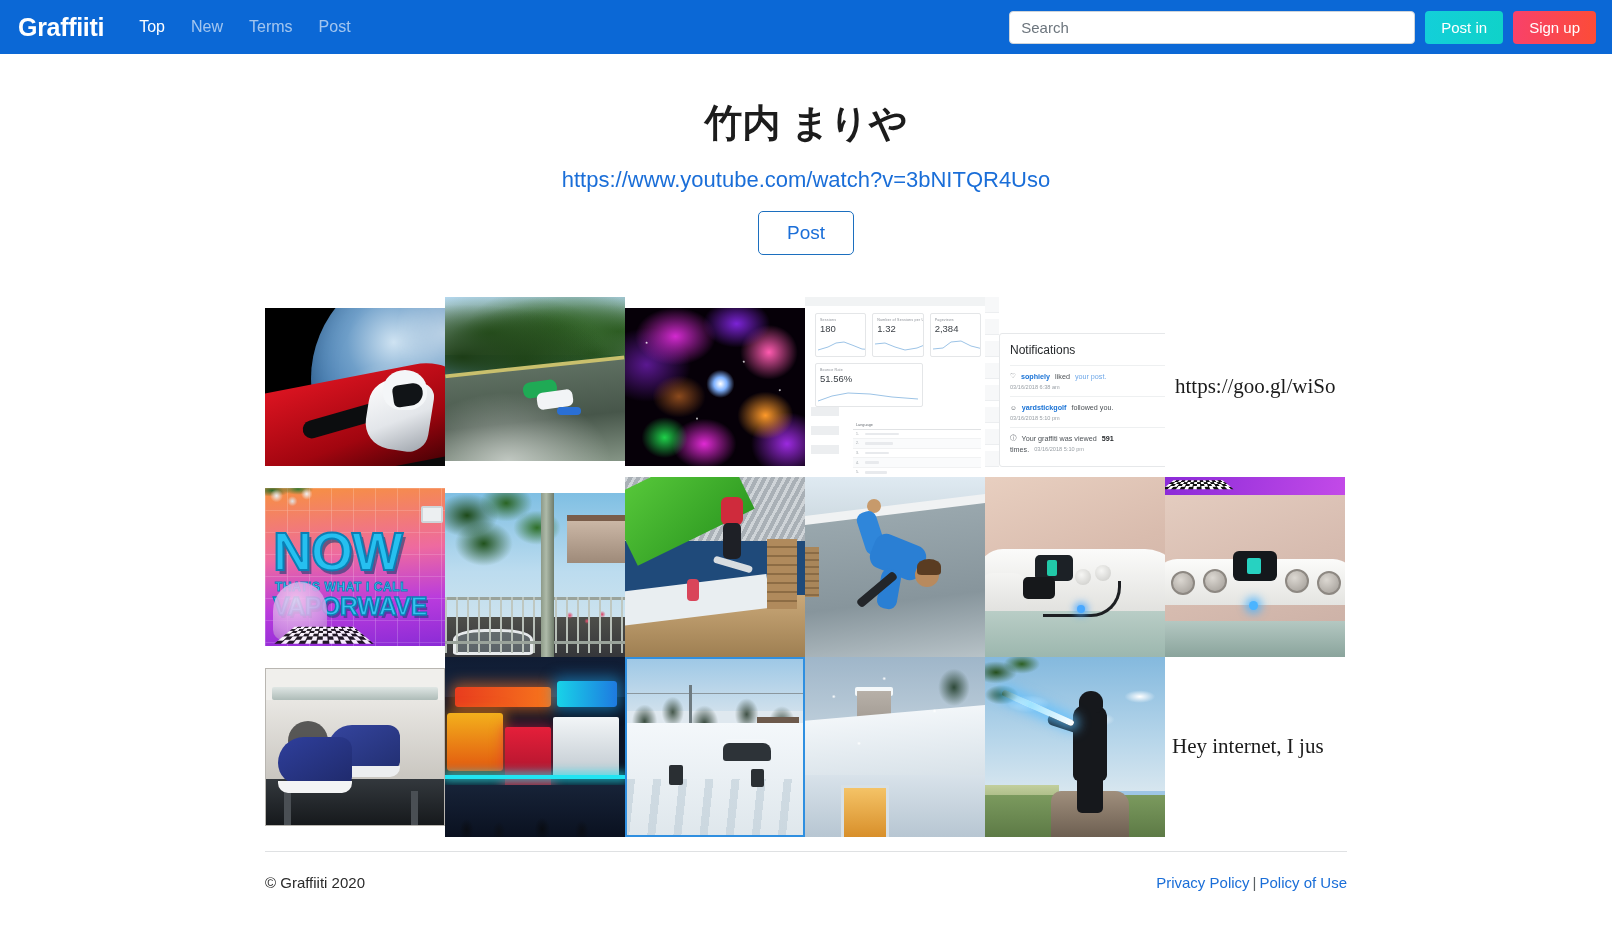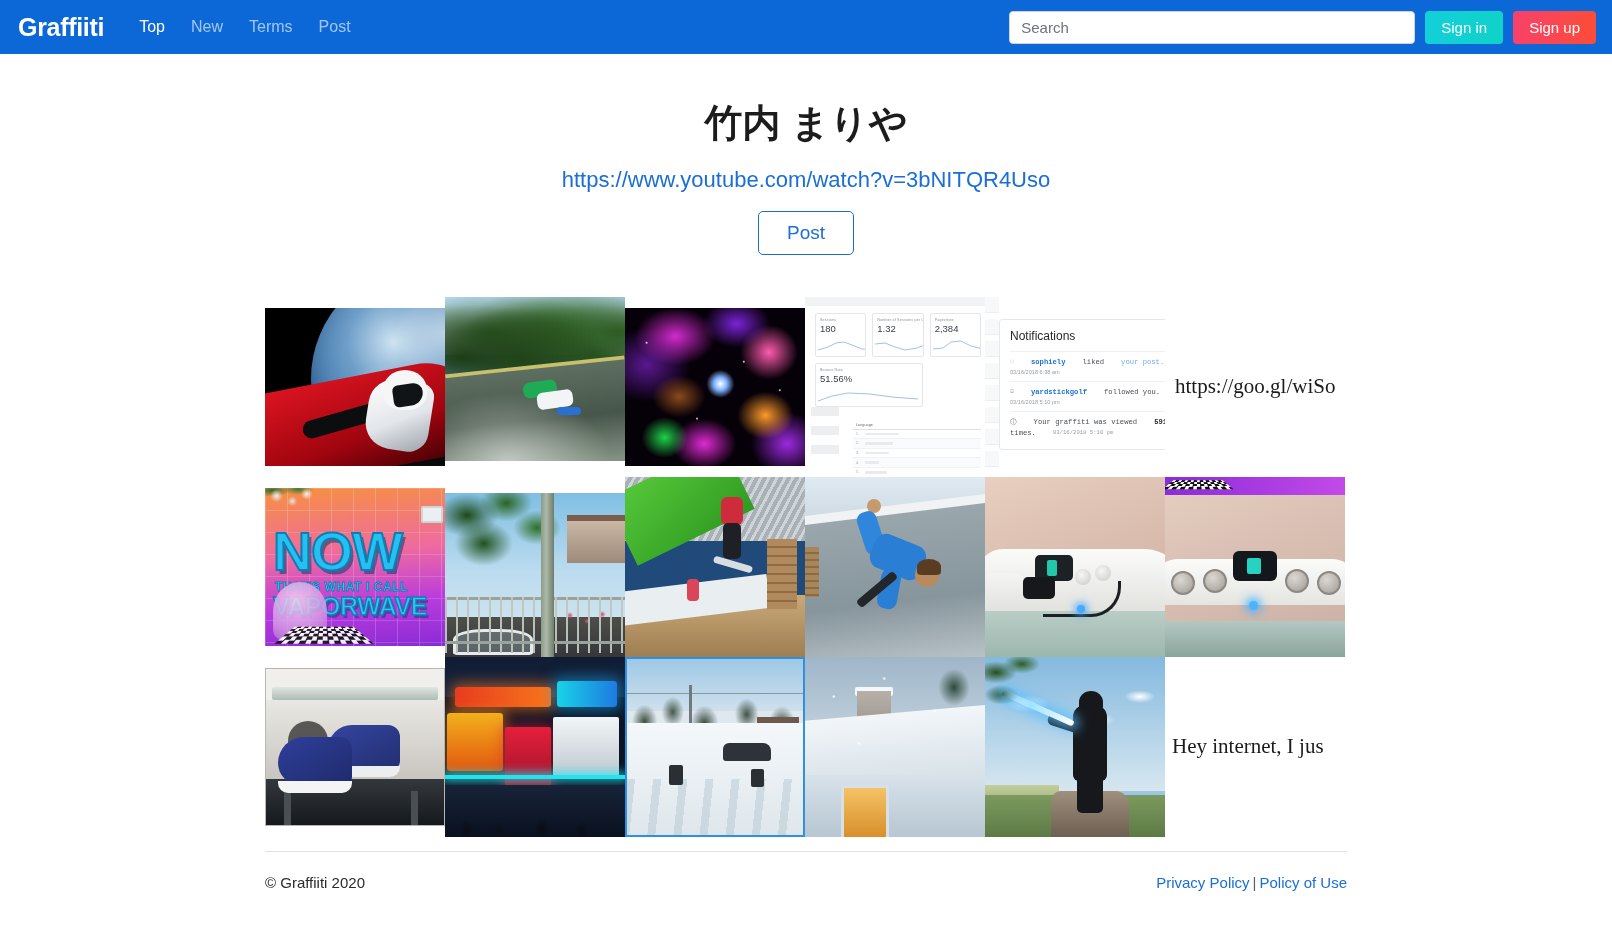--- a/index.html
+++ b/index.html
@@ -250,26 +250,26 @@
   .ga-tr:nth-child(odd) { background:#fafbfc; }
   .ga-tr .n { font-size:3.4px; color:#9aa0a6; width:5px; }
   .ga-tr .bar { height:2.6px; background:#e8eaed; border-radius:1px; }
   .ga-side { position:absolute; left:0; top:110px; width:44px; }
   .ga-side .s { height:9px; margin-bottom:10px; background:#eceef0; width:28px; margin-left:6px; }
 
   
   .art-notif { position:absolute; inset:0; background:#ffffff; }
   .art-notif .leftcol { position:absolute; left:0; top:0; bottom:0; width:14px; }
   .art-notif .lrow { height:16px; border-bottom:1px solid #eceef0; background:#f7f8f9; margin-bottom:6px; }
-  .notif-card { position:absolute; left:14px; right:-30px; top:22px; border:1px solid #e6e8ea; border-radius:3px;
+  .notif-card { position:absolute; left:14px; right:-30px; top:36px; border:1px solid #e6e8ea; border-radius:3px;
     background:#fff; padding:9px 10px 6px 10px; }
   .notif-title { font-size:12px; color:#25282b; margin-bottom:8px; }
   .notif-item { border-top:1px solid #eef0f1; padding:6px 0 6px 0; }
   .notif-item:first-of-type { border-top:none; padding-top:0; }
-  .notif-line { font-size:7.2px; color:#4b5055; white-space:nowrap; display:flex; align-items:center; gap:17px;font-family:Liberation Mono, monospace;}
+  .notif-line { font-size:7.2px; color:#4b5055; white-space:nowrap; display:flex; align-items:center; gap:5px;}
   .notif-user { color:#1a73d6; font-weight:bold; }
   .notif-link { color:#6fa8e8; }
   .notif-time { font-size:5.6px; color:#9aa0a6; margin-top:3px; }
   .notif-ico { font-size:6.6px; color:#6b7076; }
   .notif-strong { font-weight:bold; color:#25282b; }
 
   
   .art-vapor { position:absolute; inset:0;
     background: linear-gradient(175deg, #f7913f 0%, #ee6aa0 42%, #b93bdd 72%, #8a2bd6 100%); }
   .art-vapor .grid {
@@ -569,21 +569,21 @@
 <div class="navbar">
   <div class="brand">Graffiiti</div>
   <div class="nav-links">
     <div class="nav-link active">Top</div>
     <div class="nav-link">New</div>
     <div class="nav-link">Terms</div>
     <div class="nav-link">Post</div>
   </div>
   <div class="nav-right">
     <input class="search-input" type="text" placeholder="Search" style="">
-    <button class="btn-signin">Sign in</button>
+    <button class="btn-signin">Post in</button>
     <button class="btn-signup">Sign up</button>
   </div>
 </div>
 
 <div class="hero">
   <h1 class="hero-title">竹内 まりや</h1>
   <a class="hero-url">https://www.youtube.com/watch?v=3bNITQR4Uso</a>
   <div class="post-btn-wrap">
     <button class="btn-post">Post</button>
   </div>

